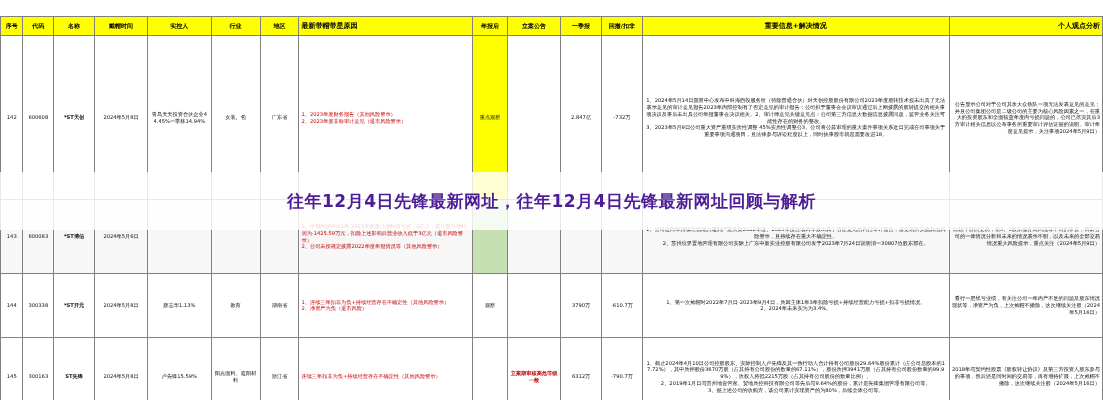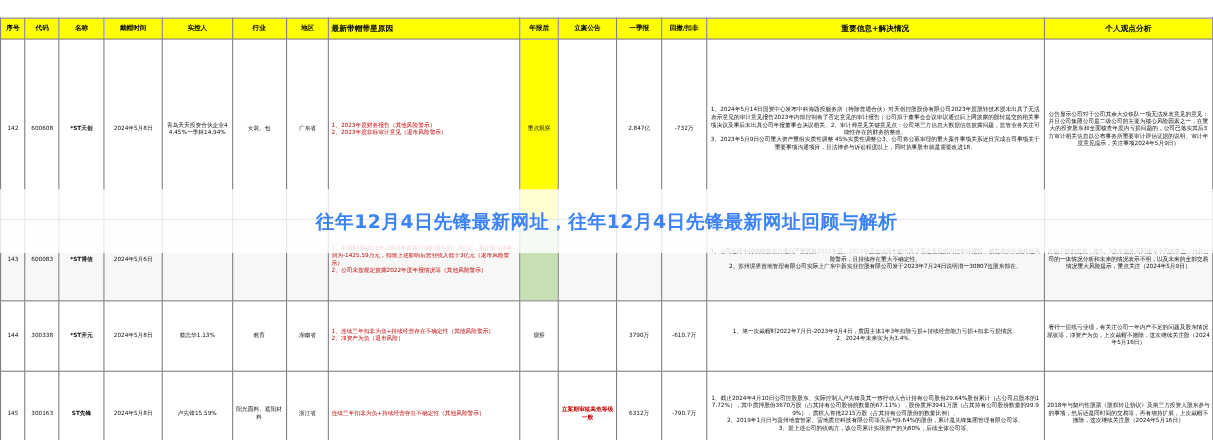--- a/index.html
+++ b/index.html
@@ -48,21 +48,21 @@
   .c-date  { width: 52px;  text-align: center; }
   .c-ctrl  { width: 62px;  text-align: center; }
   .c-ind   { width: 48px;  text-align: center; }
   .c-reg   { width: 38px;  text-align: center; }
   .c-reason{ width: 170px; text-align: left; }
   .c-year  { width: 34px;  text-align: center; }
   .c-case  { width: 52px;  text-align: center; }
   .c-q1    { width: 40px;  text-align: center; }
   .c-ratio { width: 40px;  text-align: center; }
   .c-info  { width: 300px; text-align: center; }
-  .c-view  { width: 150px; text-align: center; }
+  .c-view  { width: 150px; text-align: right; }
 
   .cell-body { font-size: 5.2px; }
   .c-reason .cell-body, .c-info .cell-body, .c-view .cell-body { line-height: 1.3; }
   .c-name, .c-date, .c-ctrl, .c-ind, .c-reg, .c-code, .c-idx { font-size: 6px; }
   .c-year, .c-case, .c-q1, .c-ratio { font-size: 6px; }
 
   .bg-yellow  { background: #ffff00; }
   .bg-green   { background: #c6e0b4; }
   .bg-white   { background: #ffffff; }
   .bg-row-alt { background: #f7f7f7; }
@@ -78,21 +78,21 @@
     height: 58px;
     background: rgba(255,255,255,0.82);
     display: flex;
     align-items: center;
     justify-content: center;
     pointer-events: none;
   }
   .overlay-text {
     font-size: 17px;
     font-weight: bold;
-    color: #3b82f6;
+    color: #4c1d95;
     letter-spacing: 0.5px;
     font-family: "DejaVu Sans", "Liberation Sans", sans-serif;
     text-align: center;
   }
 </style>
 </head>
 <body>
 
 <table id="sheet">
   <colgroup>

